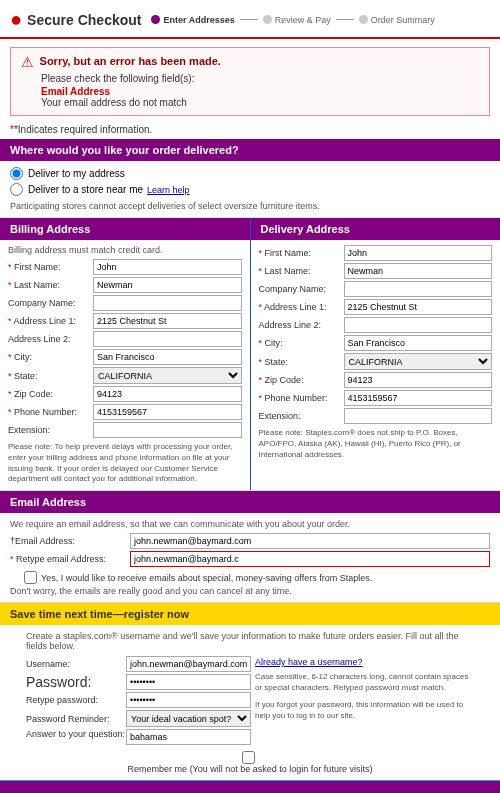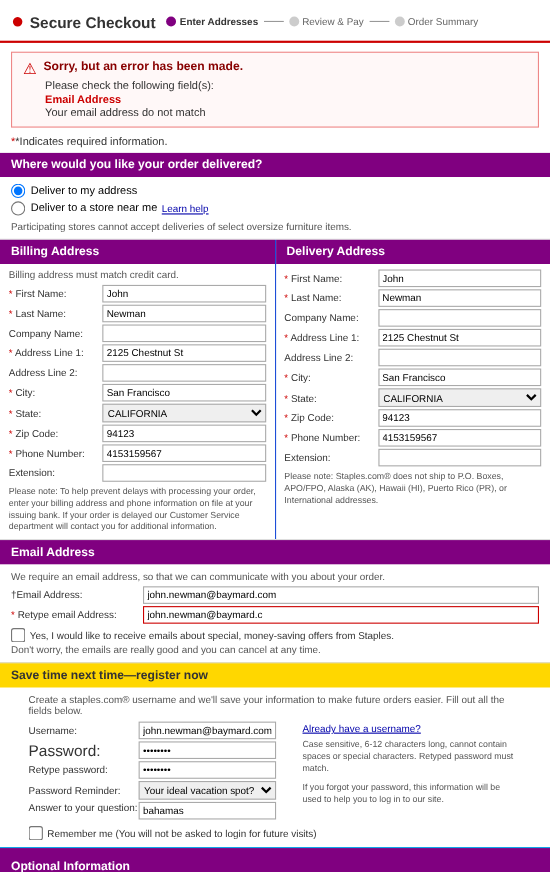--- a/index.html
+++ b/index.html
@@ -165,31 +165,31 @@
 <div style="padding:6px 10px;">
   <div style="font-size:9px;color:#555;margin-bottom:4px;">We require an email address, so that we can communicate with you about your order.</div>
   <div style="display:flex;align-items:center;margin-bottom:2px;">
     <span style="font-size:9px;color:#333;width:120px;flex-shrink:0;">†Email Address:</span>
     <input type="text" style="flex: 1 1 0%; height: 16px; font-size: 9px; border: 1px solid rgb(170, 170, 170); padding: 1px 3px;" value="john.newman@baymard.com">
   </div>
   <div style="display:flex;align-items:center;margin-bottom:4px;">
     <span style="font-size:9px;color:#333;width:120px;flex-shrink:0;"><span style="color:#c00;">*</span> <span>Retype email Address:</span></span>
     <input type="text" style="flex: 1 1 0%; height: 16px; font-size: 9px; border: 1px solid rgb(204, 0, 0); padding: 1px 3px;" value="john.newman@baymard.c">
   </div>
-  <div style="display:flex;align-items:center;margin-bottom:2px;font-size:9px;color:#333;">
+  <div style="display:flex;align-items:center;margin-bottom:2px;font-size:9px;color:#333;margin-left:14px;">
     <input type="checkbox" style="margin-right: 4px;">
     <span>Yes, I would like to receive emails about special, money-saving offers from Staples.</span>
   </div>
   <div style="font-size:9px;color:#555;">Don't worry, the emails are really good and you can cancel at any time.</div>
 </div>
 
 <div style="background:#ffd700;color:#333;font-size:11px;font-weight:bold;padding:5px 10px;border-top:1px solid #ddd;">Save time next time—register now</div>
 <div style="padding:6px 26px;">
   <div style="font-size:9px;color:#555;margin-bottom:5px;">Create a staples.com® username and we'll save your information to make future orders easier. Fill out all the fields below.</div>
-  <div style="display:flex;gap:24px;">
+  <div style="display:flex;gap:4px;">
     <div style="flex:1;">
       <div style="display:flex;align-items:center;margin-bottom:2px;">
         <span style="font-size:9px;color:#333;width:100px;flex-shrink:0;">Username:</span>
         <input type="text" style="flex: 1 1 0%; height: 16px; font-size: 9px; border: 1px solid rgb(170, 170, 170); padding: 1px 3px;" value="john.newman@baymard.com">
       </div>
       <div style="display:flex;align-items:center;margin-bottom:2px;">
         <span style="font-size:14px;color:#333;width:100px;flex-shrink:0;">Password:</span>
         <input type="password" style="flex: 1 1 0%; height: 16px; font-size: 9px; border: 1px solid rgb(170, 170, 170); padding: 1px 3px;" value="12345678">
       </div>
       <div style="display:flex;align-items:center;margin-bottom:2px;">
@@ -206,19 +206,19 @@
         <span style="font-size:9px;color:#333;width:100px;flex-shrink:0;">Answer to your question:</span>
         <input type="text" style="flex: 1 1 0%; height: 16px; font-size: 9px; border: 1px solid rgb(170, 170, 170); padding: 1px 3px;" value="bahamas">
       </div>
     </div>
     <div style="flex:1;font-size:8px;color:#555;line-height:1.35;">
       <a href="#" style="color:#00a;font-size:9px;display:block;margin-bottom:4px;">Already have a username?</a>
       <div style="margin-bottom:6px;">Case sensitive, 6-12 characters long, cannot contain spaces or special characters. Retyped password must match.</div>
       <div>If you forgot your password, this information will be used to help you to log in to our site.</div>
     </div>
   </div>
-  <div style="display:flex;align-items:center;margin-top:4px;font-size:9px;color:#333;">
+  <div style="display:flex;align-items:center;margin-top:4px;font-size:9px;color:#333;flex-direction:column;">
     <input type="checkbox" style="margin-right: 4px;">
     <span>Remember me (You will not be asked to login for future visits)</span>
   </div>
 </div>
 
 <div style="background:#800080;color:#fff;font-size:11px;font-weight:bold;padding:11px 10px;border-top:1px solid #0ea5e9;">Optional Information</div>
 
 </body></html>

